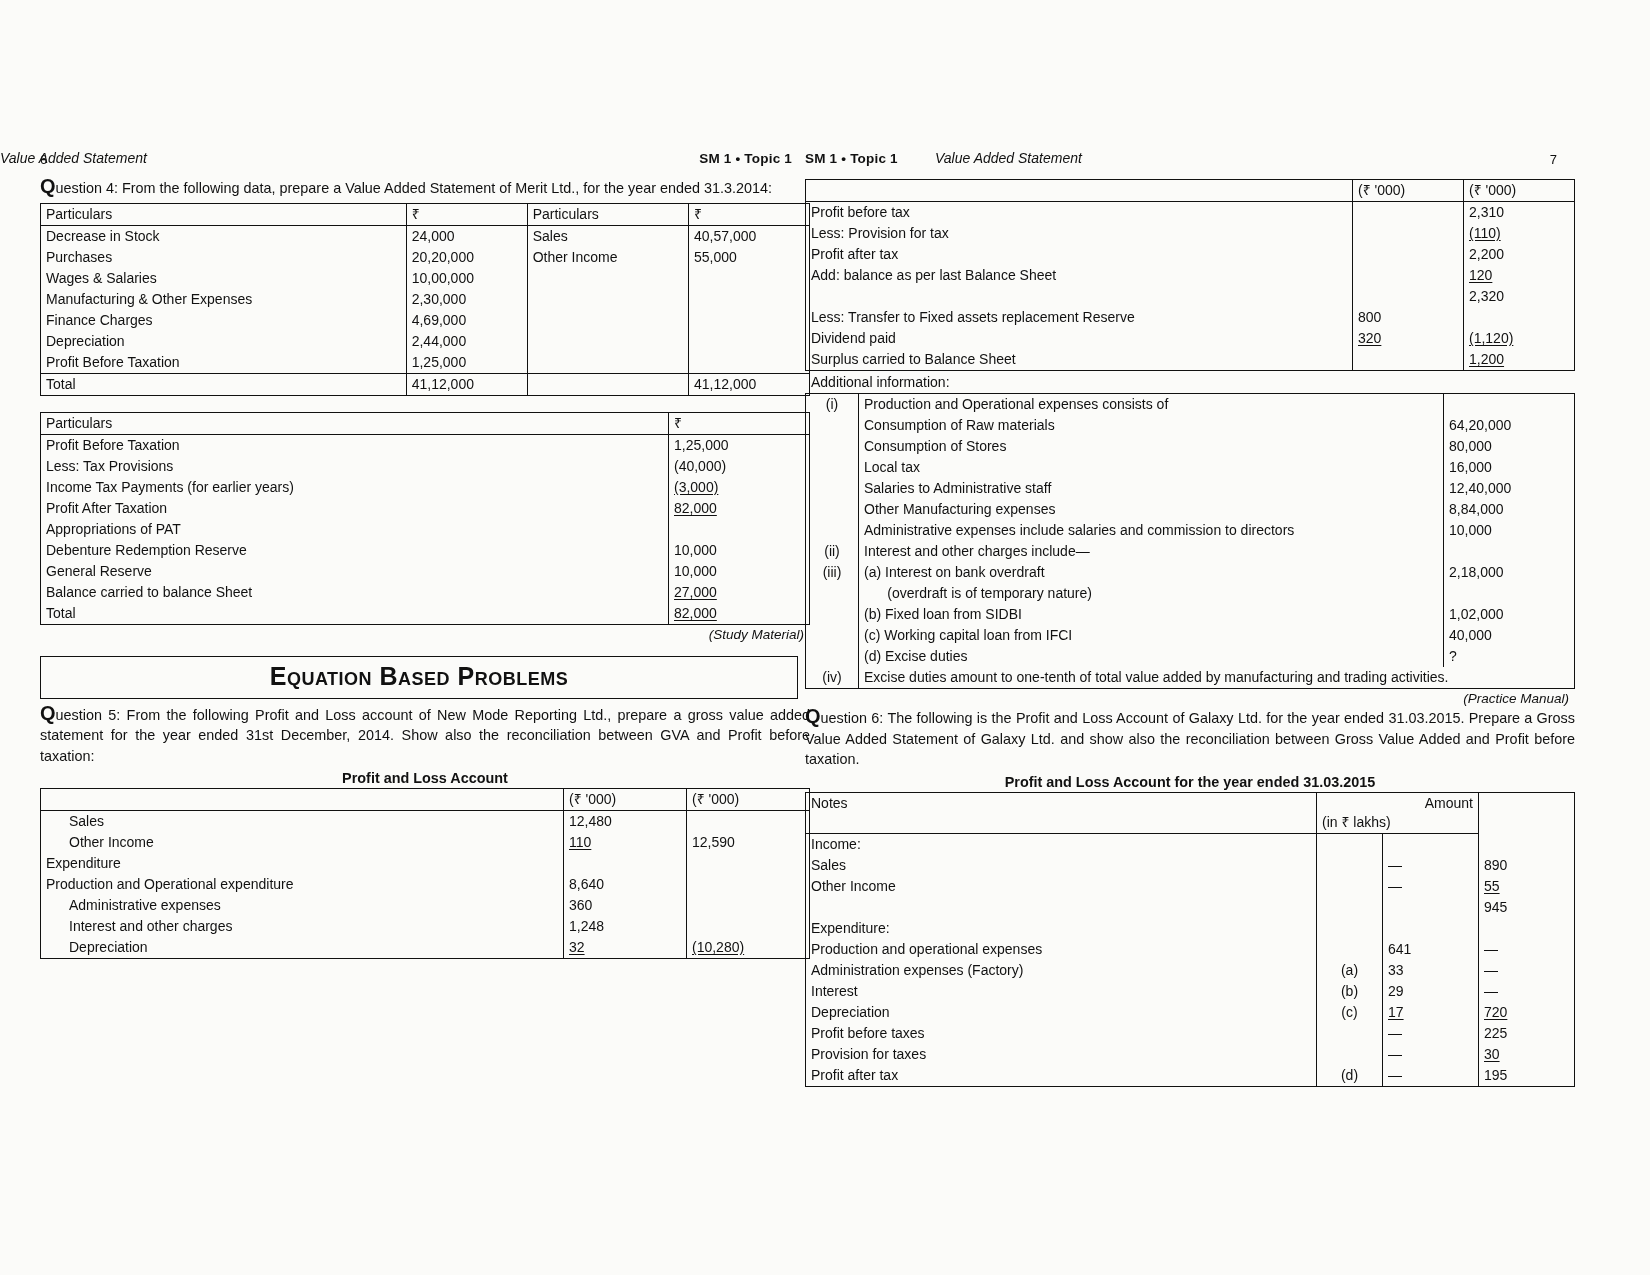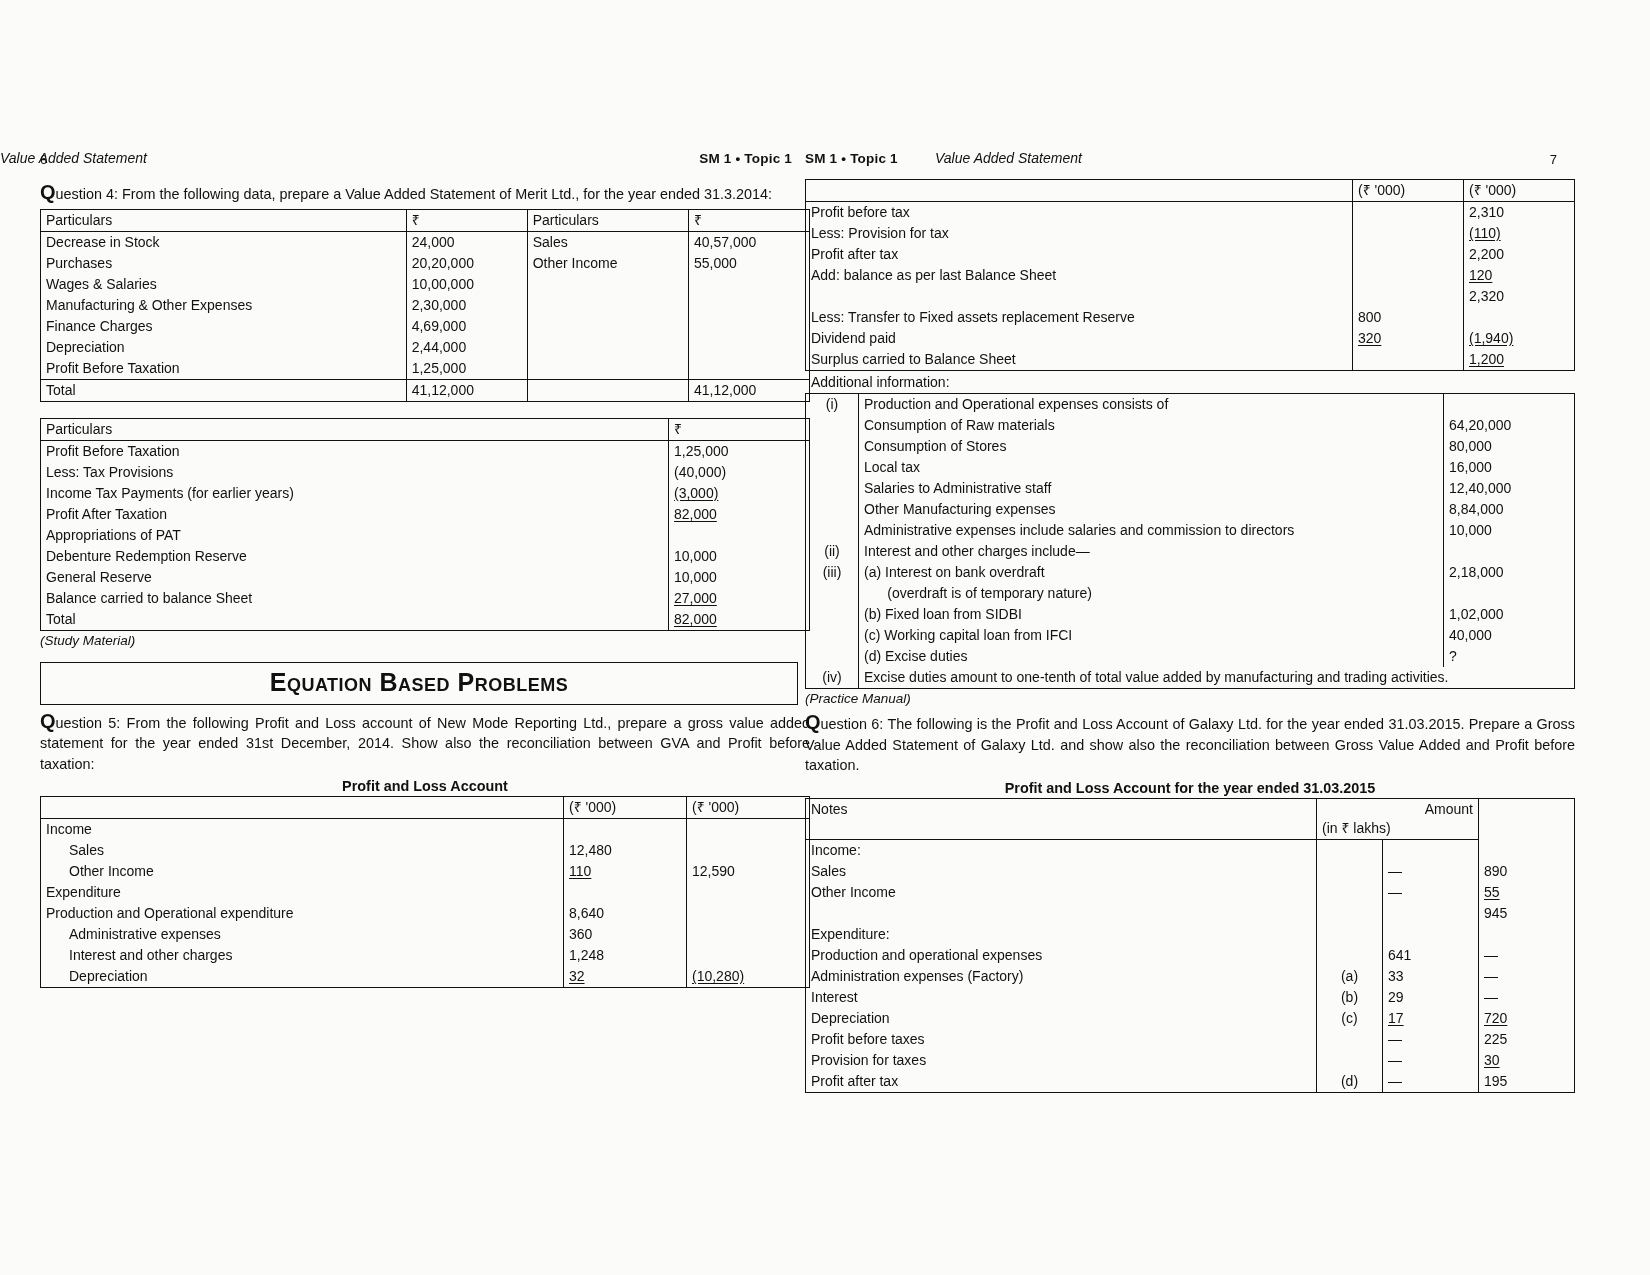--- a/index.html
+++ b/index.html
@@ -26,25 +26,25 @@
   }
   .runhead .sm{position:absolute;top:1px;font-size:13.5px;font-weight:bold;letter-spacing:.2px;}
   .runhead .sm.r{right:18px;}
   .runhead .sm.l{left:0;}
   .runhead .center.leftpg{left:-40px;right:170px;}
   .runhead .center.rightpg{left:130px;right:60px;}
 
   
   .para{
     font-size:14.4px;line-height:20.5px;text-align:justify;
-    margin:8px 0 4px 0;
+    margin:2px 0 4px 0;
   }
   .para .dropq{font-size:20px;font-weight:bold;line-height:14px;}
   .caption{
-    font-style:italic;font-size:13.5px;margin:2px 6px 0 0;
+    text-align:right;font-style:italic;font-size:13.5px;margin:2px 6px 0 0;
   }
   .tblcaption{
     text-align:center;font-weight:bold;font-size:14.4px;margin:4px 0 2px 0;
   }
 
   
   table{border-collapse:collapse;width:100%;font-size:14px;}
   table.bx{border:1.6px solid #111;}
   table.bx td,table.bx th{
     border-left:1.3px solid #111;border-right:1.3px solid #111;
@@ -201,25 +201,20 @@
   <div class="tblcaption">Profit and Loss Account</div>
 
   <table class="bx">
     <tbody>
         <tr class="hdrow">
       <td></td>
       <td class="num" style="width:112px">(₹ '000)</td>
       <td class="num" style="width:112px">(₹ '000)</td>
     </tr>
     <tr>
-      <td>Income</td>
-      <td class="num"></td>
-      <td class="num"></td>
-    </tr>
-    <tr>
       <td style="padding-left:28px">Sales</td>
       <td class="num">12,480</td>
       <td class="num"></td>
     </tr>
     <tr>
       <td style="padding-left:28px">Other Income</td>
       <td class="num u">110</td>
       <td class="num">12,590</td>
     </tr>
     <tr>
@@ -292,21 +287,21 @@
       <td class="num">2,320</td>
     </tr>
     <tr>
       <td>Less: Transfer to Fixed assets replacement Reserve</td>
       <td class="num">800</td>
       <td class="num"></td>
     </tr>
     <tr>
       <td>Dividend paid</td>
       <td class="num u">320</td>
-      <td class="num u">(1,940)</td>
+      <td class="num u">(1,120)</td>
     </tr>
     <tr>
       <td>Surplus carried to Balance Sheet</td>
       <td class="num"></td>
       <td class="num u">1,200</td>
     </tr>
   </tbody>
     </table>
 
   <div style="font-size:14px;line-height:20px;padding:1px 0 1px 6px;">Additional information:</div>

